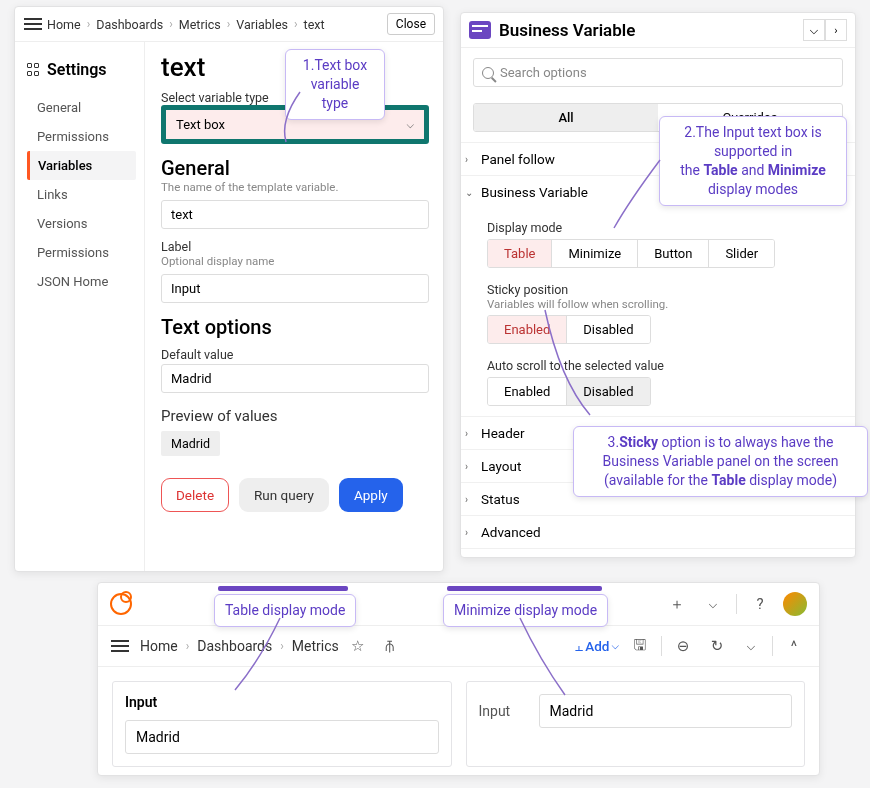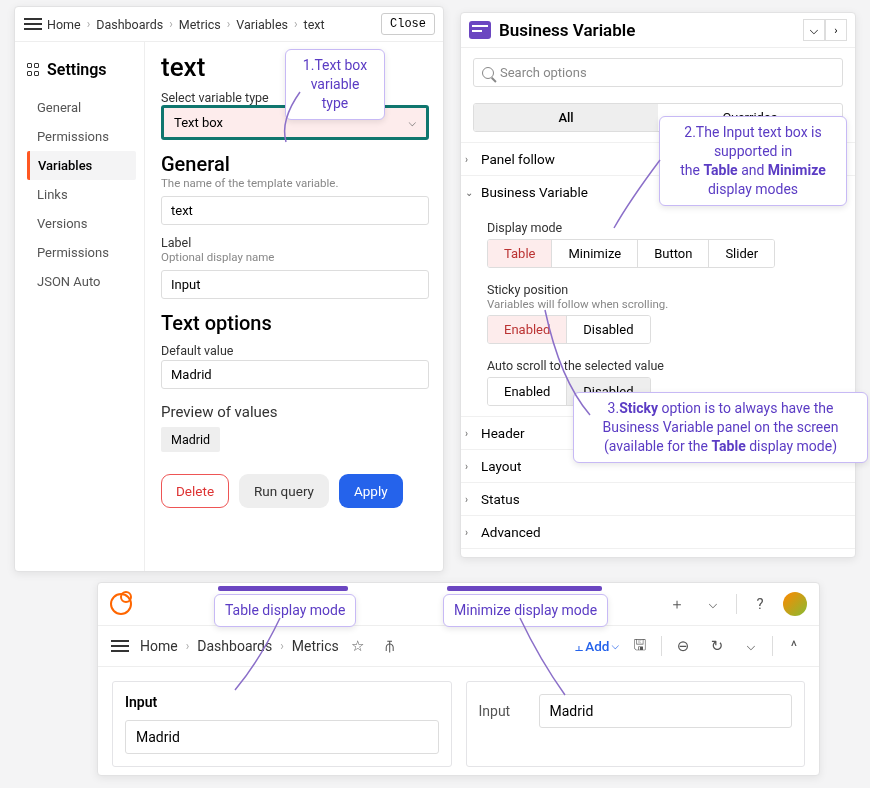--- a/index.html
+++ b/index.html
@@ -7,33 +7,33 @@
 
   .panel { background: #fff; border: 1px solid #e2e2e3; border-radius: 4px; box-shadow: 0 2px 8px rgba(0,0,0,0.08); position: absolute; overflow: hidden; }
 
   
   #p1 { left: 14px; top: 6px; width: 430px; height: 566px; }
   .p1-top { display:flex; align-items:center; padding:6px 8px; border-bottom:1px solid #eee; gap:4px;}
   .menu-icon { width:20px; height:20px; display:flex; flex-direction:column; justify-content:center; gap:3px; padding:2px 1px; cursor:pointer;}
   .menu-icon span { height:2px; background:#333; display:block; }
   .crumb { font-size:12.5px; color:#333; cursor:pointer; }
   .crumb-sep { color:#aaa; font-size:12px; margin:0 2px;}
-  .close-btn { margin-left:auto; border:1px solid #ccc; border-radius:3px; padding:3px 8px; font-size:12px; background:#fff; cursor:pointer;font-family:Liberation Mono, monospace;}
+  .close-btn { margin-left:auto; border:1px solid #ccc; border-radius:3px; padding:3px 8px; font-size:12px; background:#fff; cursor:pointer;}
   .p1-body { display:flex; height: calc(100% - 34px);}
   .sidebar { width:130px; border-right:1px solid #eee; padding:18px 0 0 12px;}
   .sidebar h3 { font-size:16px; font-weight:600; margin-bottom:14px; display:flex; align-items:center; gap:6px;}
   .set-icon { display:inline-flex; flex-wrap:wrap; width:14px; height:14px; gap:2px;}
   .set-icon span{width:5px;height:5px;border:1.5px solid #333;border-radius:1px;}
   .nav-item { font-size:13px; color:#555; padding:7px 0 7px 8px; cursor:pointer; border-left:2px solid transparent;}
   .nav-item.active { background:#f4f4f5; border-left:3px solid #ff5722; color:#000; font-weight:500; border-radius:2px; margin-right:8px;}
   .editor { flex:1; padding:10px 14px 10px 16px; overflow:auto;}
   .editor h1{ font-size:26px; font-weight:500; margin-bottom:2px;}
   .field-lbl{font-size:12.5px; color:#333; margin-top:8px;}
   .field-help{font-size:11.5px; color:#888; margin-bottom:4px;}
-  .select-box{ width:100%; border:3px solid #0f766e; background:#fdecec; padding:7px 10px; font-size:13px; border-radius:3px; display:flex; justify-content:space-between; align-items:center; cursor:pointer;}
+  .select-box{ width:100%; border:5px solid #0f766e; background:#fdecec; padding:7px 10px; font-size:13px; border-radius:3px; display:flex; justify-content:space-between; align-items:center; cursor:pointer;}
   .chev{ font-size:10px; color:#666;}
   .section-h{ font-size:20px; font-weight:500; margin-top:12px;}
   .text-input{ width:100%; border:1px solid #ddd; padding:6px 9px; font-size:13px; border-radius:3px; margin-top:2px;}
   .chip{ display:inline-block; background:#eee; padding:5px 10px; font-size:12.5px; border-radius:2px; margin-top:6px;}
   .btn-row{ display:flex; gap:10px; margin-top:22px;}
   .btn{ padding:8px 14px; font-size:13.5px; border-radius:9px; cursor:pointer; border:1px solid transparent;}
   .btn-del{ border-color:#e55; color:#d33; background:#fff;}
   .btn-sec{ background:#eee; color:#333;}
   .btn-pri{ background:#2563eb; color:#fff;}
 
@@ -123,21 +123,21 @@
             <span></span>
           </span>
           <span>Settings</span>
         </h3>
       <div class="nav-item">General</div>
       <div class="nav-item">Permissions</div>
       <div class="nav-item active">Variables</div>
       <div class="nav-item">Links</div>
       <div class="nav-item">Versions</div>
       <div class="nav-item">Permissions</div>
-      <div class="nav-item">JSON Auto</div>
+      <div class="nav-item">JSON Home</div>
     </div>
     <div class="editor">
       <h1>text</h1>
       <div class="field-lbl">Select variable type</div>
       <div class="select-box">
           <span>Text box</span>
           <span class="chev">⌵</span>
         </div>
       <div class="section-h">General</div>
       <div class="field-help">The name of the template variable.</div>
@@ -287,21 +287,21 @@
   <div>variable type</div>
 </div>
 
 <div class="callout" style="left:659px; top:116px; width:188px;">
   <div>2.The Input text box is</div>
   <div>supported in</div>
   <div><span>the </span><b>Table</b><span> and </span><b>Minimize</b></div>
   <div>display modes</div>
 </div>
 
-<div class="callout" style="left:573px; top:392px; width:295px;">
+<div class="callout" style="left:573px; top:426px; width:295px;">
   <div><span>3.</span><b>Sticky</b><span> option is to always have the</span></div>
   <div>Business Variable panel on the screen</div>
   <div><span>(available for the </span><b>Table</b><span> display mode)</span></div>
 </div>
 
 <div class="callout" style="left:214px; top:594px;">Table display mode</div>
 <div class="callout" style="left:443px; top:594px;">Minimize display mode</div>
 
 <svg class="connector" style="left:0;top:0;width:870px;height:788px">
   <path d="M 300 92 Q 280 120 286 142" stroke="#8b6fc9" stroke-width="1.5" fill="none"></path>

